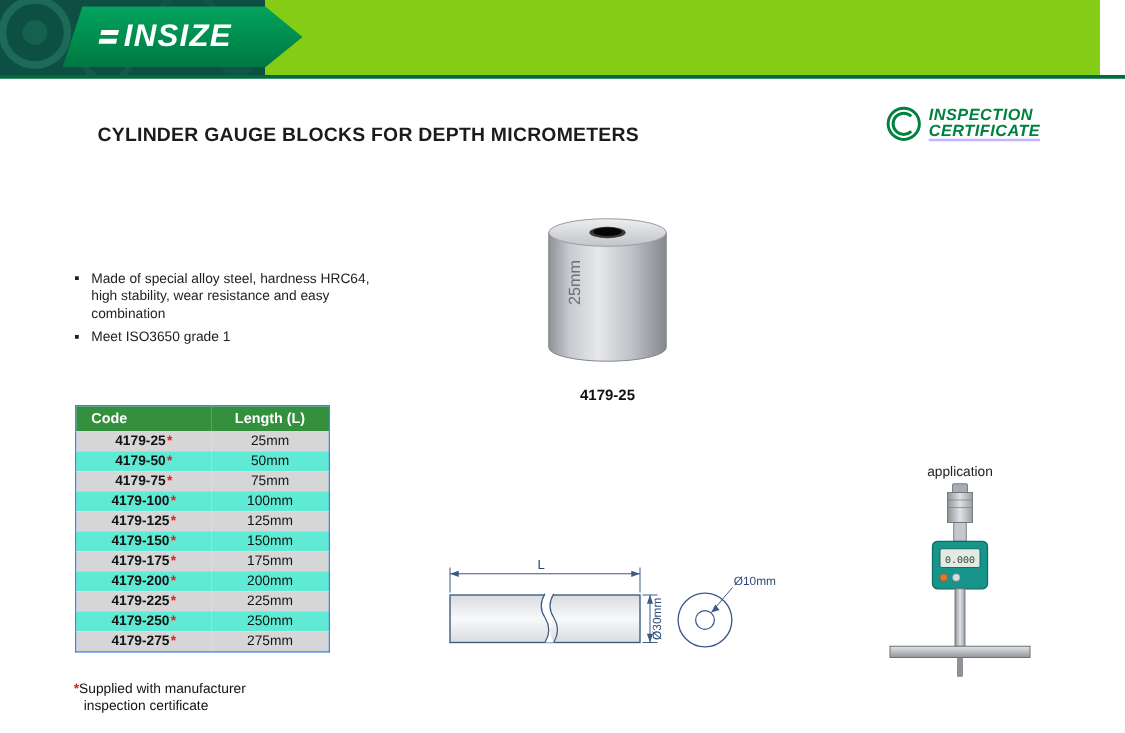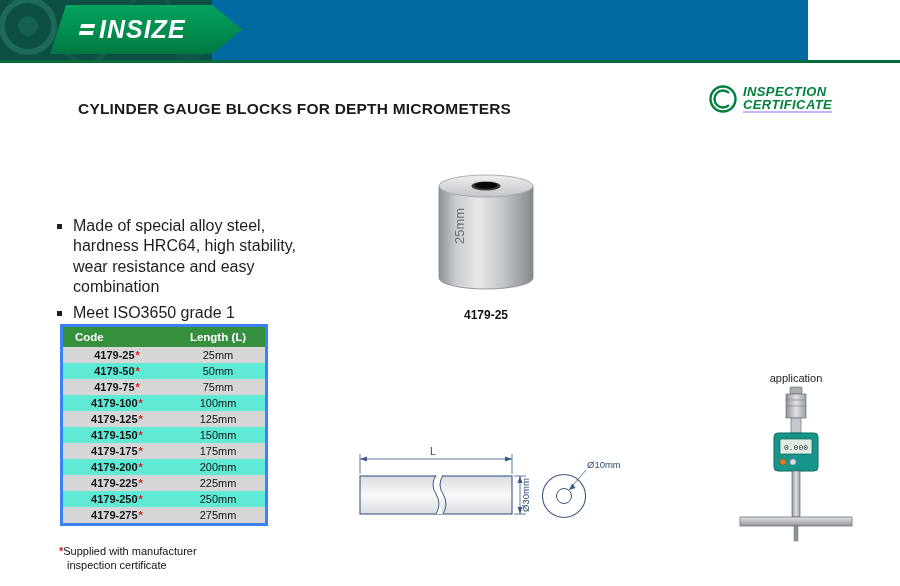--- a/index.html
+++ b/index.html
@@ -2,50 +2,50 @@
 <html><head>
 <meta charset="utf-8">
 <style>
   html,body { margin:0; padding:0; background:#fff; }
   .page {
     position:relative; width:900px; height:586px; background:#ffffff;
     font-family:"Liberation Sans", sans-serif; overflow:hidden; color:#1a1a1a;
   }
 
   
-  .band { position:absolute; top:0; left:0; width:808px; height:60px; background:#0369a1; }
+  .band { position:absolute; top:0; left:0; width:880px; height:60px; background:#84cc16; }
   .band-photo { position:absolute; top:0; left:0; width:212px; height:60px; background:#0d4f43; overflow:hidden; }
   .brand-arrow {
     position:absolute; left:50px; top:5px; width:192px; height:49px;
     background:linear-gradient(180deg,#03a35d 0%, #008c4e 55%, #007743 100%);
     clip-path:polygon(16px 0, calc(100% - 30px) 0, 100% 50%, calc(100% - 30px) 100%, 0 100%);
     display:flex; align-items:center; padding-left:30px; box-sizing:border-box;
   }
   .brand-stripes { display:inline-flex; flex-direction:column; gap:3px; margin-right:5px; transform:skewX(-12deg); }
   .brand-stripes i { display:block; width:14px; height:4px; background:#fff; }
   .brand-text { color:#fff; font-style:italic; font-weight:bold; font-size:25px; letter-spacing:1px; }
   .rule { position:absolute; top:60px; left:0; width:900px; height:3px; background:#006b3c; }
 
   
   .title { position:absolute; left:62px; top:84px; font-size:15.5px; font-weight:bold; color:#1b1b1b; letter-spacing:0.2px; margin:16px; }
   .cert { position:absolute; left:708px; top:84px; display:flex; align-items:center; gap:5px; }
   .cert-text { color:#00813f; font-weight:bold; font-style:italic; font-size:13px; line-height:13px; letter-spacing:0.4px; }
   .cert-text .l2 { border-bottom:2px solid #c4b5fd; }
 
   
-  .features { position:absolute; left:58px; top:216px; width:248px; font-size:16px; color:#1e1e1e; }
+  .features { position:absolute; left:58px; top:216px; width:248px; font-size:11px; color:#1e1e1e; }
   .features ul { list-style:square; margin:0; padding-left:15px; }
   .features li { margin-bottom:5px; line-height:1.28; }
 
   
   .product { position:absolute; left:430px; top:166px; width:112px; text-align:center; }
   .product-caption { margin-top:4px; font-size:12px; font-weight:bold; color:#111; }
 
   
-  .spec-table { position:absolute; left:60px; top:324px; border-collapse:collapse; font-size:11px; border:3px solid #3b82f6; }
+  .spec-table { position:absolute; left:60px; top:324px; border-collapse:collapse; font-size:11px; border:1px solid #3b82f6; }
   .spec-table th {
     background:#35903e; color:#fff; font-weight:bold; height:18px; font-size:11.5px;
   }
   .spec-table th.code-h { width:95px; text-align:left; padding-left:12px; }
   .spec-table th.len-h  { width:92px; text-align:center; }
   .spec-table td { height:16px; padding:0 2px; }
   .row-shaded td { background:#d6d6d6; }
   .row-plain  td { background:#5eead4; }
   .cell-code { text-align:center; font-weight:bold; color:#141414; }
   .cell-length { text-align:center; color:#141414; }
@@ -53,21 +53,21 @@
 
   
   .footnote { position:absolute; left:59px; top:544px; font-size:11px; color:#111; line-height:1.3; }
   .footnote .marker { color:#e01b1b; font-weight:bold; }
   .footnote .l2 { padding-left:8px; }
 
   
   .drawing { position:absolute; left:348px; top:444px; }
 
   
-  .application { position:absolute; left:728px; top:372px; width:136px; text-align:center; }
+  .application { position:absolute; left:700px; top:372px; width:136px; text-align:center; }
   .app-label { font-size:11px; color:#222; margin-bottom:2px; }
 </style>
 </head>
 <body>
 
 <div class="page">
 
   <header class="band">
     <div class="band-photo">
       <svg width="212" height="60" viewBox="0 0 212 60">

